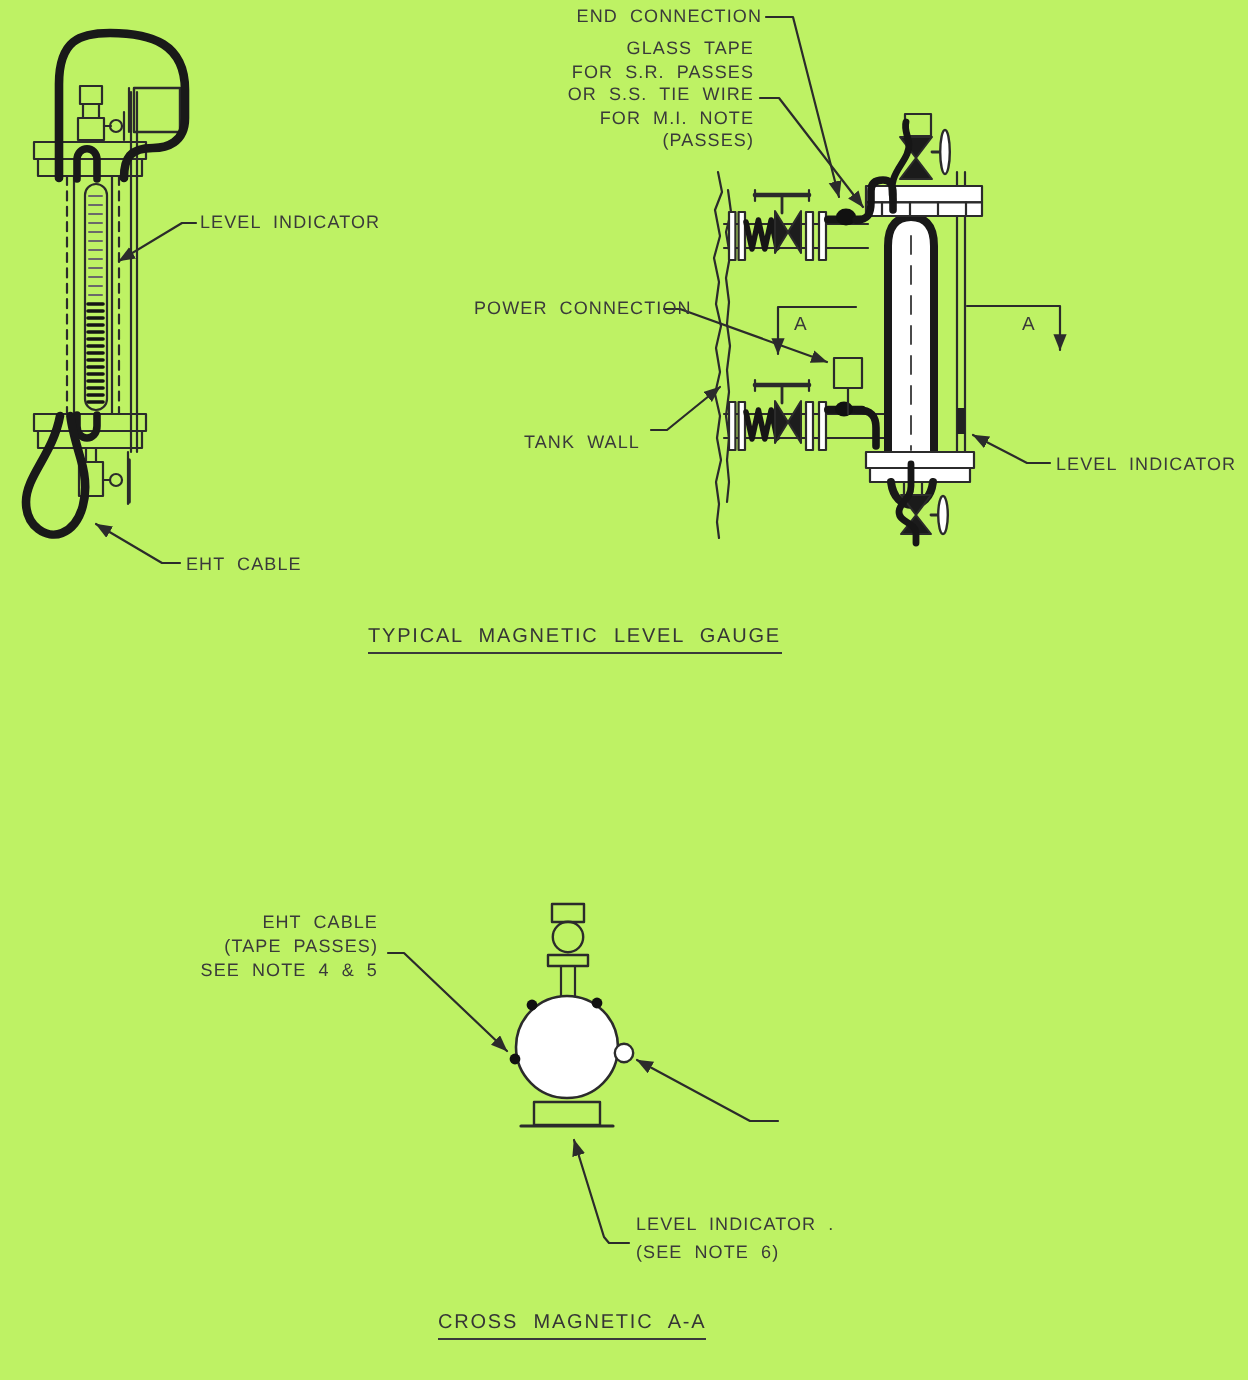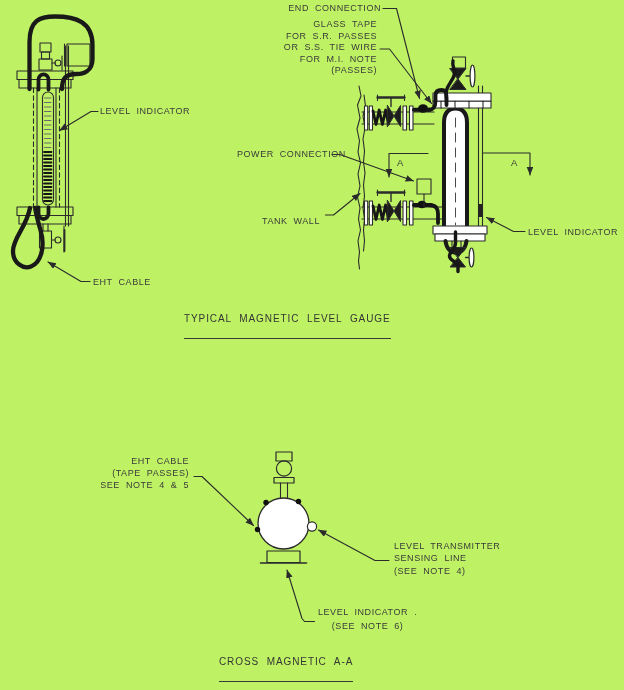--- a/index.html
+++ b/index.html
@@ -5,21 +5,21 @@
   html,body{margin:0;padding:0;background:#fff;}
   #page{position:relative;width:624px;height:690px;background:#bef264;overflow:hidden;
         font-family:Liberation Sans, sans-serif;}
   #art{position:absolute;left:0;top:0;}
   .lbl{position:absolute;font-size:9px;letter-spacing:.55px;word-spacing:3px;
        color:#3a3a3a;white-space:nowrap;line-height:11.6px;}
   .lbl span{display:block;}
   .alignR{text-align:right;}
   .marker{font-size:9.5px;}
   .title{font-size:10px;letter-spacing:.9px;word-spacing:4px;color:#353535;
-         border-bottom:1.2px solid #3a3a3a;padding-bottom:13px;display:inline-block;}
+         border-bottom:1.2px solid #3a3a3a;padding-bottom:1px;display:inline-block;}
 </style>
 </head>
 <body>
 
 <div id="page">
 
 <svg id="art" width="624" height="690" viewBox="0 0 624 690" fill="none" stroke="#2b2b2b" stroke-width="1.1" stroke-linecap="round" stroke-linejoin="round">
   <defs>
     <marker id="arw" markerWidth="9" markerHeight="8" refX="7.2" refY="3" orient="auto">
       <path d="M0,0 L7.5,3 L0,6 Z" fill="#2b2b2b" stroke="none"></path>
@@ -261,27 +261,22 @@
   <div class="lbl" style="left:184px;top:313px;">
     <span class="title">TYPICAL MAGNETIC LEVEL GAUGE</span>
   </div>
 
   <div class="lbl alignR" style="right:435px;top:455px;line-height:12px;">
     <span>EHT CABLE</span>
     <span>(TAPE PASSES)</span>
     <span>SEE NOTE 4 &amp; 5</span>
   </div>
 
-  <div class="lbl" style="left:394px;top:540px;line-height:12.3px;">
-    <span>LEVEL TRANSMITTER</span>
-    <span>SENSING LINE</span>
-    <span>(SEE NOTE 4)</span>
-  </div>
-
-  <div class="lbl" style="left:318px;top:606px;line-height:13.5px;text-align:center;">
+
+  <div class="lbl" style="left:318px;top:606px;line-height:13.5px;">
     <span>LEVEL INDICATOR .</span>
     <span>(SEE NOTE 6)</span>
   </div>
 
   <div class="lbl" style="left:219px;top:656px;">
     <span class="title">CROSS MAGNETIC A-A</span>
   </div>
 
 </div>
 

